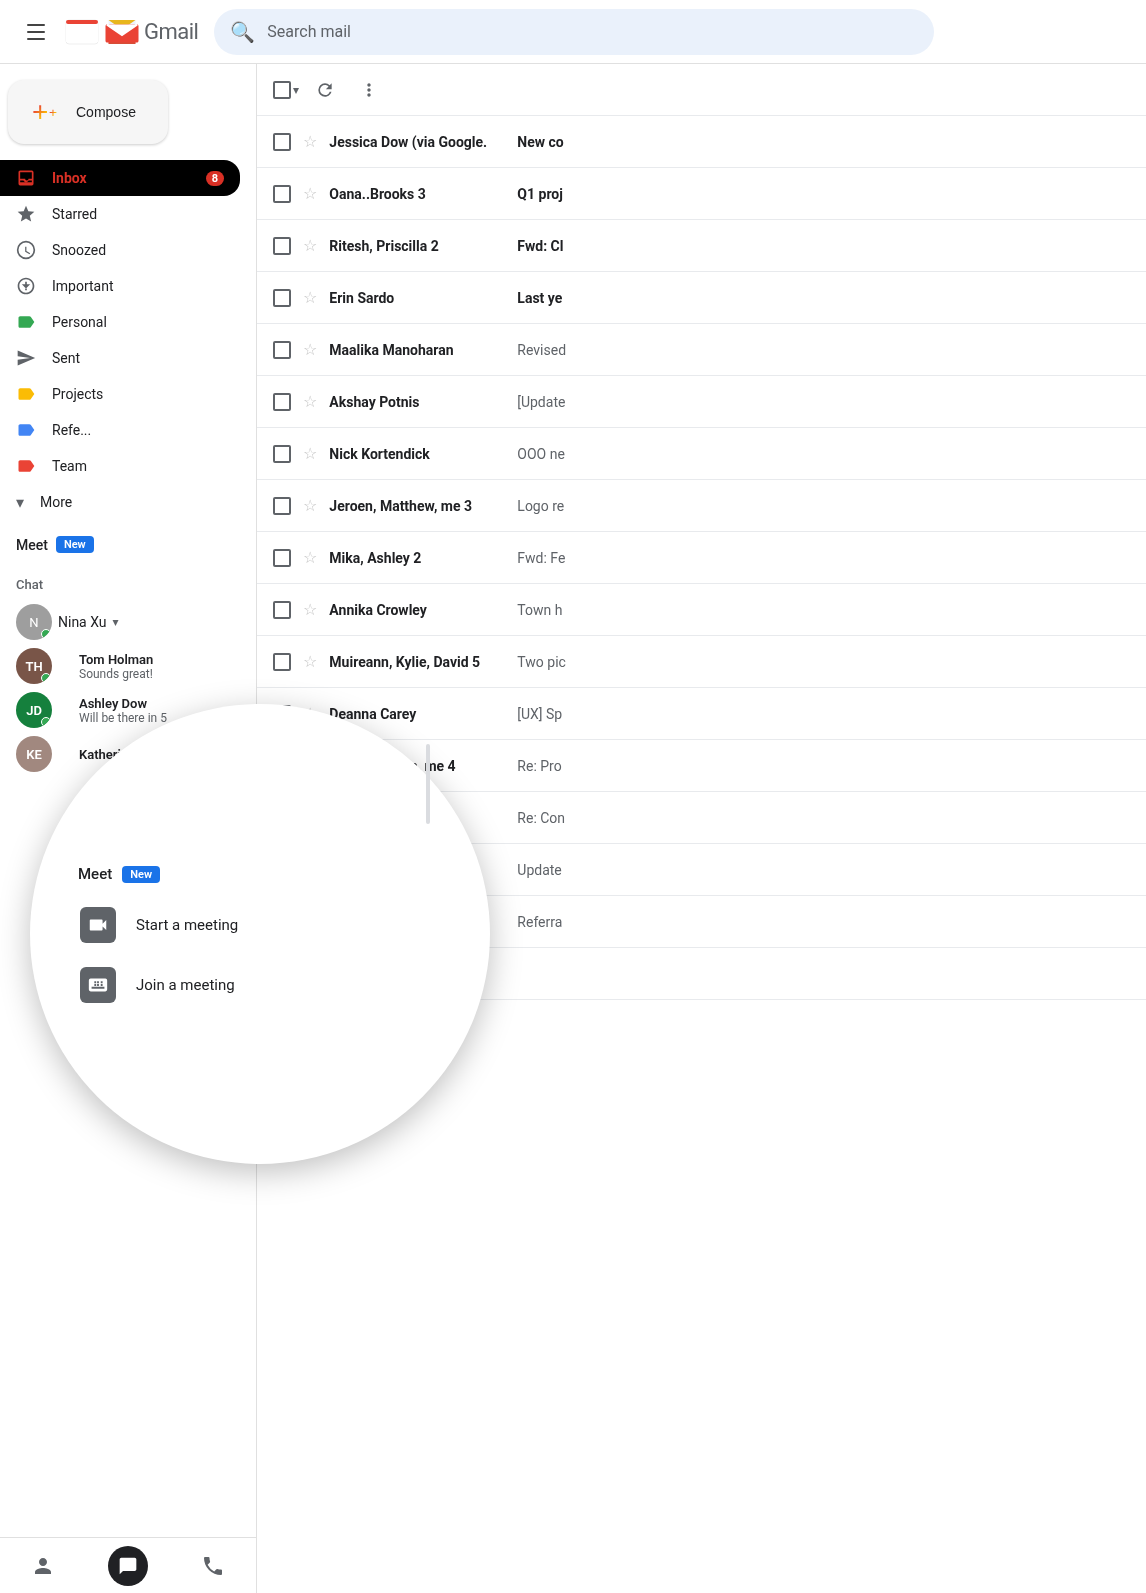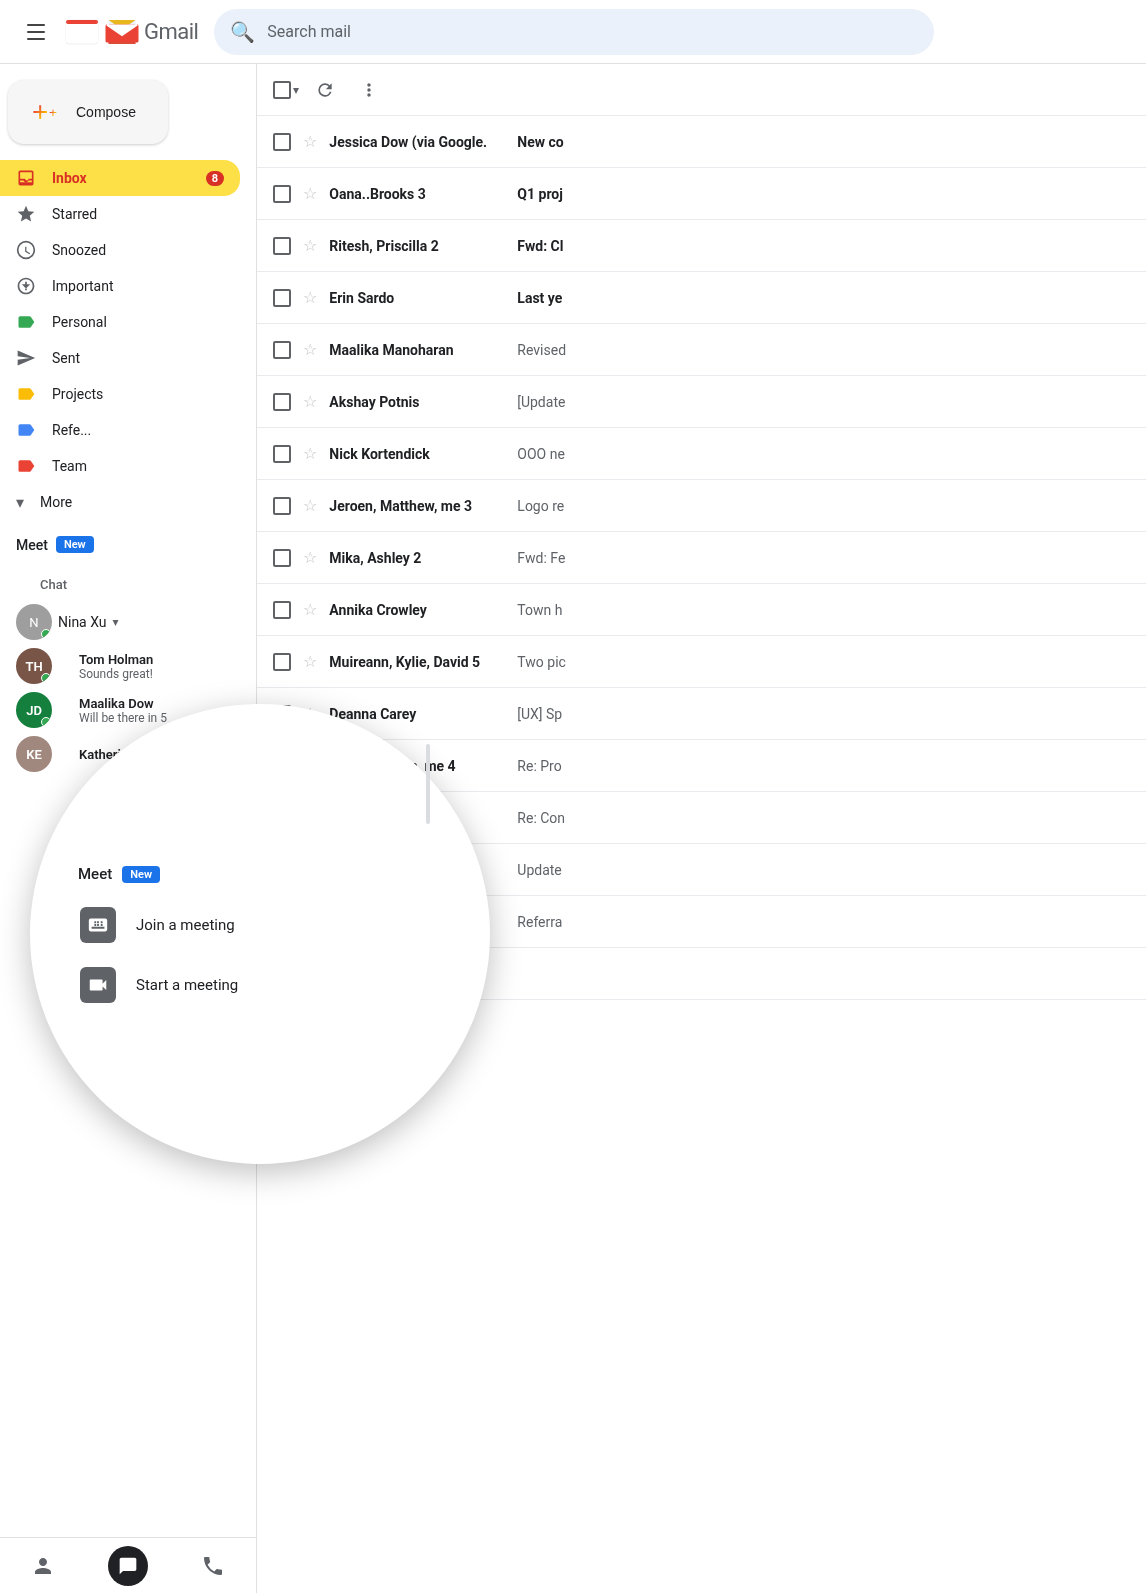--- a/index.html
+++ b/index.html
@@ -42,21 +42,21 @@
     .compose-plus::before { content: '+'; font-size: 28px; color: transparent;
       background: linear-gradient(135deg, #4285f4 0%, #ea4335 33%, #fbbc05 66%, #34a853 100%);
       -webkit-background-clip: text; background-clip: text; font-weight: 300; line-height: 1;
     }
     .compose-label { font-size: 14px; font-weight: 500; color: #202124; }
 
     .nav-item {
       display: flex; align-items: center; padding: 4px 16px 4px 16px; height: 36px; cursor: pointer;
       border-radius: 0 16px 16px 0; margin-right: 16px; position: relative; gap: 16px;
     }
-    .nav-item.active { background: #fde047; }
+    .nav-item.active { background: #000000; }
     .nav-item.active .nav-label { color: #d93025; font-weight: 700; }
     .nav-icon { width: 20px; height: 20px; display: flex; align-items: center; justify-content: center; font-size: 16px; flex-shrink: 0; }
     .nav-label { font-size: 14px; color: #202124; flex: 1; }
     .nav-badge { background: #d93025; color: #fff; font-size: 11px; font-weight: 700; padding: 1px 6px; border-radius: 8px; }
 
     
     .icon-inbox { color: #d93025; }
 
     .more-btn {
       display: flex; align-items: center; gap: 16px; padding: 4px 16px; height: 36px; cursor: pointer;
@@ -65,21 +65,21 @@
     .chevron-icon { font-size: 16px; color: #5f6368; }
 
     
     .meet-section { padding: 8px 16px; margin-top: 8px; }
     .meet-header { display: flex; align-items: center; gap: 8px; margin-bottom: 8px; }
     .meet-title { font-size: 14px; font-weight: 500; color: #202124; }
     .meet-new-badge { background: #1a73e8; color: #fff; font-size: 11px; font-weight: 600; padding: 2px 8px; border-radius: 4px; }
 
     
     .chat-section { padding: 8px 16px; }
-    .chat-header { font-size: 13px; font-weight: 500; color: #5f6368; margin-bottom: 8px; margin-left: 24px; }
+    .chat-header { font-size: 13px; font-weight: 500; color: #5f6368; margin-bottom: 8px; }
     .chat-user-row { display: flex; align-items: center; gap: 27px; padding: 4px 0; }
     .avatar { width: 36px; height: 36px; border-radius: 50%; overflow: hidden; flex-shrink: 0; position: relative; }
     .online-dot { width: 10px; height: 10px; background: #34a853; border-radius: 50%; position: absolute; bottom: 1px; right: 1px; border: 1.5px solid #fff; }
     .chat-user-info { flex: 1; }
     .chat-user-name { font-size: 13px; font-weight: 600; color: #202124; }
     .chat-user-msg { font-size: 12px; color: #5f6368; }
     .nina-row { display: flex; align-items: center; gap: 6px; padding: 4px 0; }
     .nina-name { font-size: 14px; color: #202124; }
     .nina-arrow { font-size: 12px; color: #5f6368; }
 
@@ -318,21 +318,21 @@
           <div class="chat-user-msg">Sounds great!</div>
         </div>
       </div>
 
       <div class="chat-user-row">
         <div class="avatar" style="background:#15803d;display:flex;align-items:center;justify-content:center;color:#fff;font-size:13px;font-weight:600;">
           <span>JD</span>
           <div class="online-dot"></div>
         </div>
         <div class="chat-user-info">
-          <div class="chat-user-name">Maalika Dow</div>
+          <div class="chat-user-name">Ashley Dow</div>
           <div class="chat-user-msg">Will be there in 5</div>
         </div>
       </div>
 
       <div class="chat-user-row">
         <div class="avatar" style="background:#a1887f;display:flex;align-items:center;justify-content:center;color:#fff;font-size:13px;font-weight:600;">
           <span>KE</span>
         </div>
         <div class="chat-user-info">
           <div class="chat-user-name">Katherine Evans</div>
@@ -490,30 +490,30 @@
       <div style="width:100%;display:flex;align-items:center;gap:10px;padding:0 20px 0 8px;">
         <span style="font-size:15px;font-weight:500;color:#202124;">Meet</span>
         <span style="background:#1a73e8;color:#fff;font-size:11px;font-weight:600;padding:2px 8px;border-radius:4px;">New</span>
       </div>
 
       <div style="position:absolute;right:60px;top:40px;width:4px;height:80px;background:#dadce0;border-radius:2px;"></div>
 
       <div style="display:flex;align-items:center;gap:20px;width:100%;padding:0 10px;cursor:pointer;">
         <div style="width:36px;height:36px;background:#5f6368;border-radius:6px;display:flex;align-items:center;justify-content:center;flex-shrink:0;">
           <svg width="22" height="22" viewBox="0 0 24 24">
-              <path fill="#fff" d="M20 5H4a2 2 0 00-2 2v10a2 2 0 002 2h16a2 2 0 002-2V7a2 2 0 00-2-2zm-9 3h2v2h-2V8zm0 3h2v2h-2v-2zM8 8h2v2H8V8zm0 3h2v2H8v-2zm-1 5H5v-2h2v2zm10 0H7v-2h10v2zm0-3h-2v-2h2v2zm0-3h-2V8h2v2zm2 6h-2v-2h2v2z"></path>
-            </svg>
-        </div>
-        <span style="font-size:15px;color:#202124;">Join a meeting</span>
+              <path fill="#fff" d="M17 10.5V7a1 1 0 00-1-1H4a1 1 0 00-1 1v10a1 1 0 001 1h12a1 1 0 001-1v-3.5l4 4v-11l-4 4z"></path>
+            </svg>
+        </div>
+        <span style="font-size:15px;color:#202124;">Start a meeting</span>
       </div>
 
       <div style="display:flex;align-items:center;gap:20px;width:100%;padding:0 10px;cursor:pointer;">
         <div style="width:36px;height:36px;background:#5f6368;border-radius:6px;display:flex;align-items:center;justify-content:center;flex-shrink:0;">
           <svg width="22" height="22" viewBox="0 0 24 24">
-              <path fill="#fff" d="M17 10.5V7a1 1 0 00-1-1H4a1 1 0 00-1 1v10a1 1 0 001 1h12a1 1 0 001-1v-3.5l4 4v-11l-4 4z"></path>
-            </svg>
-        </div>
-        <span style="font-size:15px;color:#202124;">Start a meeting</span>
+              <path fill="#fff" d="M20 5H4a2 2 0 00-2 2v10a2 2 0 002 2h16a2 2 0 002-2V7a2 2 0 00-2-2zm-9 3h2v2h-2V8zm0 3h2v2h-2v-2zM8 8h2v2H8V8zm0 3h2v2H8v-2zm-1 5H5v-2h2v2zm10 0H7v-2h10v2zm0-3h-2v-2h2v2zm0-3h-2V8h2v2zm2 6h-2v-2h2v2z"></path>
+            </svg>
+        </div>
+        <span style="font-size:15px;color:#202124;">Join a meeting</span>
       </div>
     </div>
   </div>
 
 </div>
 
 </body></html>

